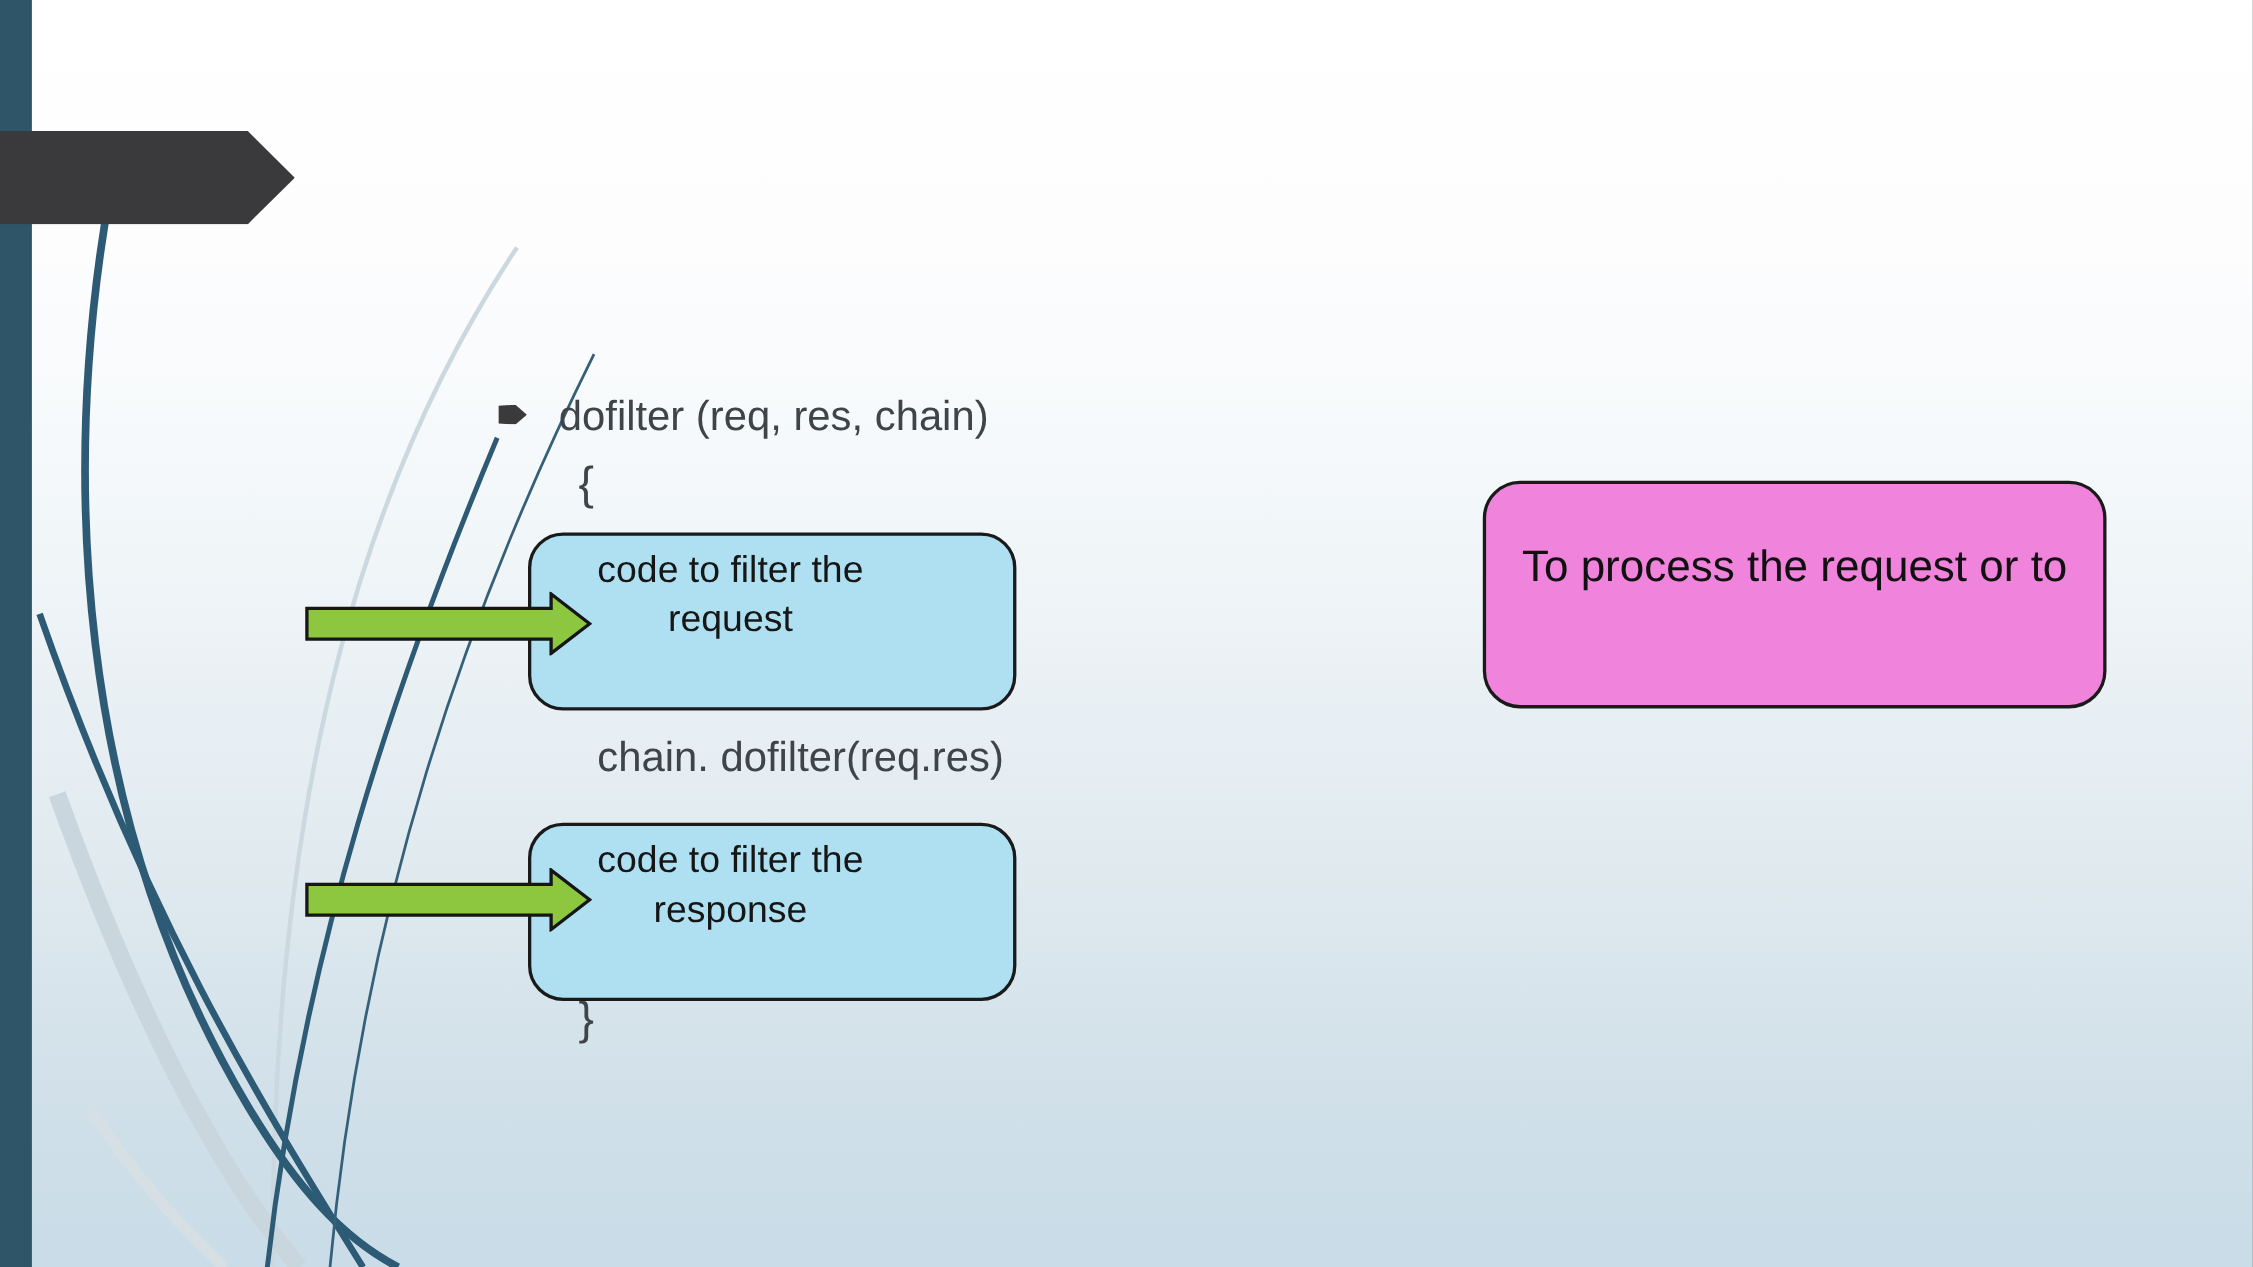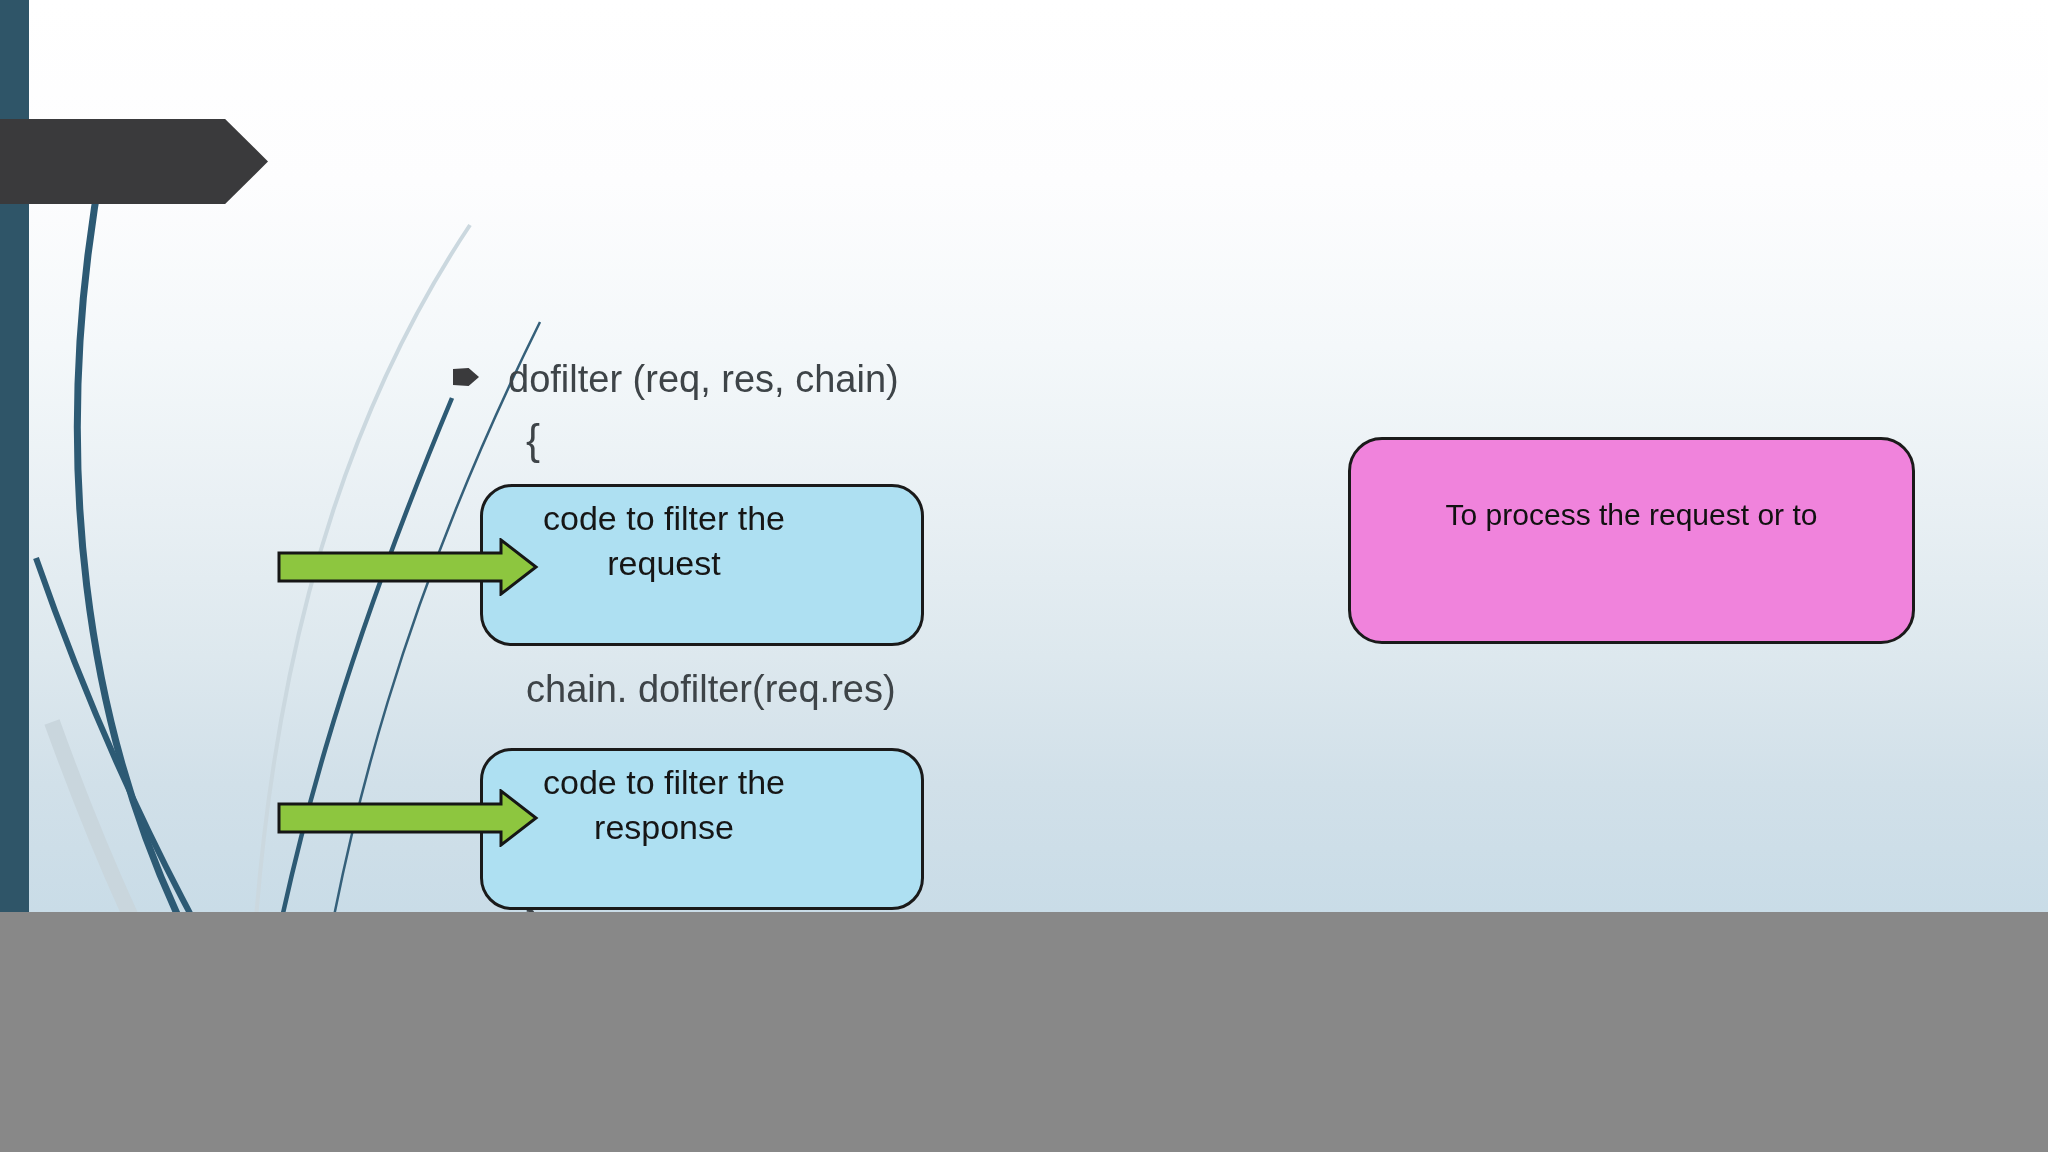--- a/index.html
+++ b/index.html
@@ -1,20 +1,20 @@
 <!DOCTYPE html>
 <html><head>
 <meta charset="utf-8">
 <style>
   html, body { margin: 0; padding: 0; background: #888; }
   * { box-sizing: border-box; }
   #slide {
     position: relative;
     width: 2048px;
-    height: 912px;
+    height: 1152px;
     overflow: hidden;
     font-family: "Liberation Sans", sans-serif;
     background: linear-gradient(180deg,
       #ffffff 0%, #fdfdfe 20%, #f4f8fa 38%,
       #e9f0f4 55%, #dde8ee 72%, #d1e0e9 86%, #c9dce7 100%);
   }
 
   
   #swooshes {
     position: absolute; left: 0; top: 0;
@@ -38,21 +38,21 @@
   }
 
   
   .code-line {
     position: absolute;
     color: #3E4448;
     white-space: nowrap;
   }
   .sig   { left: 508px; top: 358px; font-size: 38px; }
   .brace-open  { left: 526px; top: 416px; font-size: 42px; }
-  .chain { left: 526px; top: 668px; font-size: 38px; }
+  .chain { left: 543px; top: 668px; font-size: 38px; }
   .brace-close { left: 526px; top: 902px; font-size: 42px; }
 
   
   .bullet {
     position: absolute; left: 453px; top: 368px;
     width: 26px; height: 18px;
     background: #3A3A3C;
     clip-path: polygon(0 5%, 60% 0, 100% 50%, 60% 100%, 0 95%);
   }
 
@@ -80,21 +80,21 @@
 
   .annotation-box {
     background: #F083DC;
     border-radius: 34px;
     width: 567px; left: 1348px;
     height: 207px;
   }
   .annotation-box .box-text {
     width: 100%;
     text-align: center;
-    font-size: 30px;
+    font-size: 40px;
     line-height: 46px;
     color: #111111;
   }
   #process-box   { top: 437px; }
   #process-box .box-text   { margin-top: 52px; }
   #intercept-box { top: 734px; }
   #intercept-box .box-text { margin-top: 58px; }
 
   .box-text span { display: block; }
 

